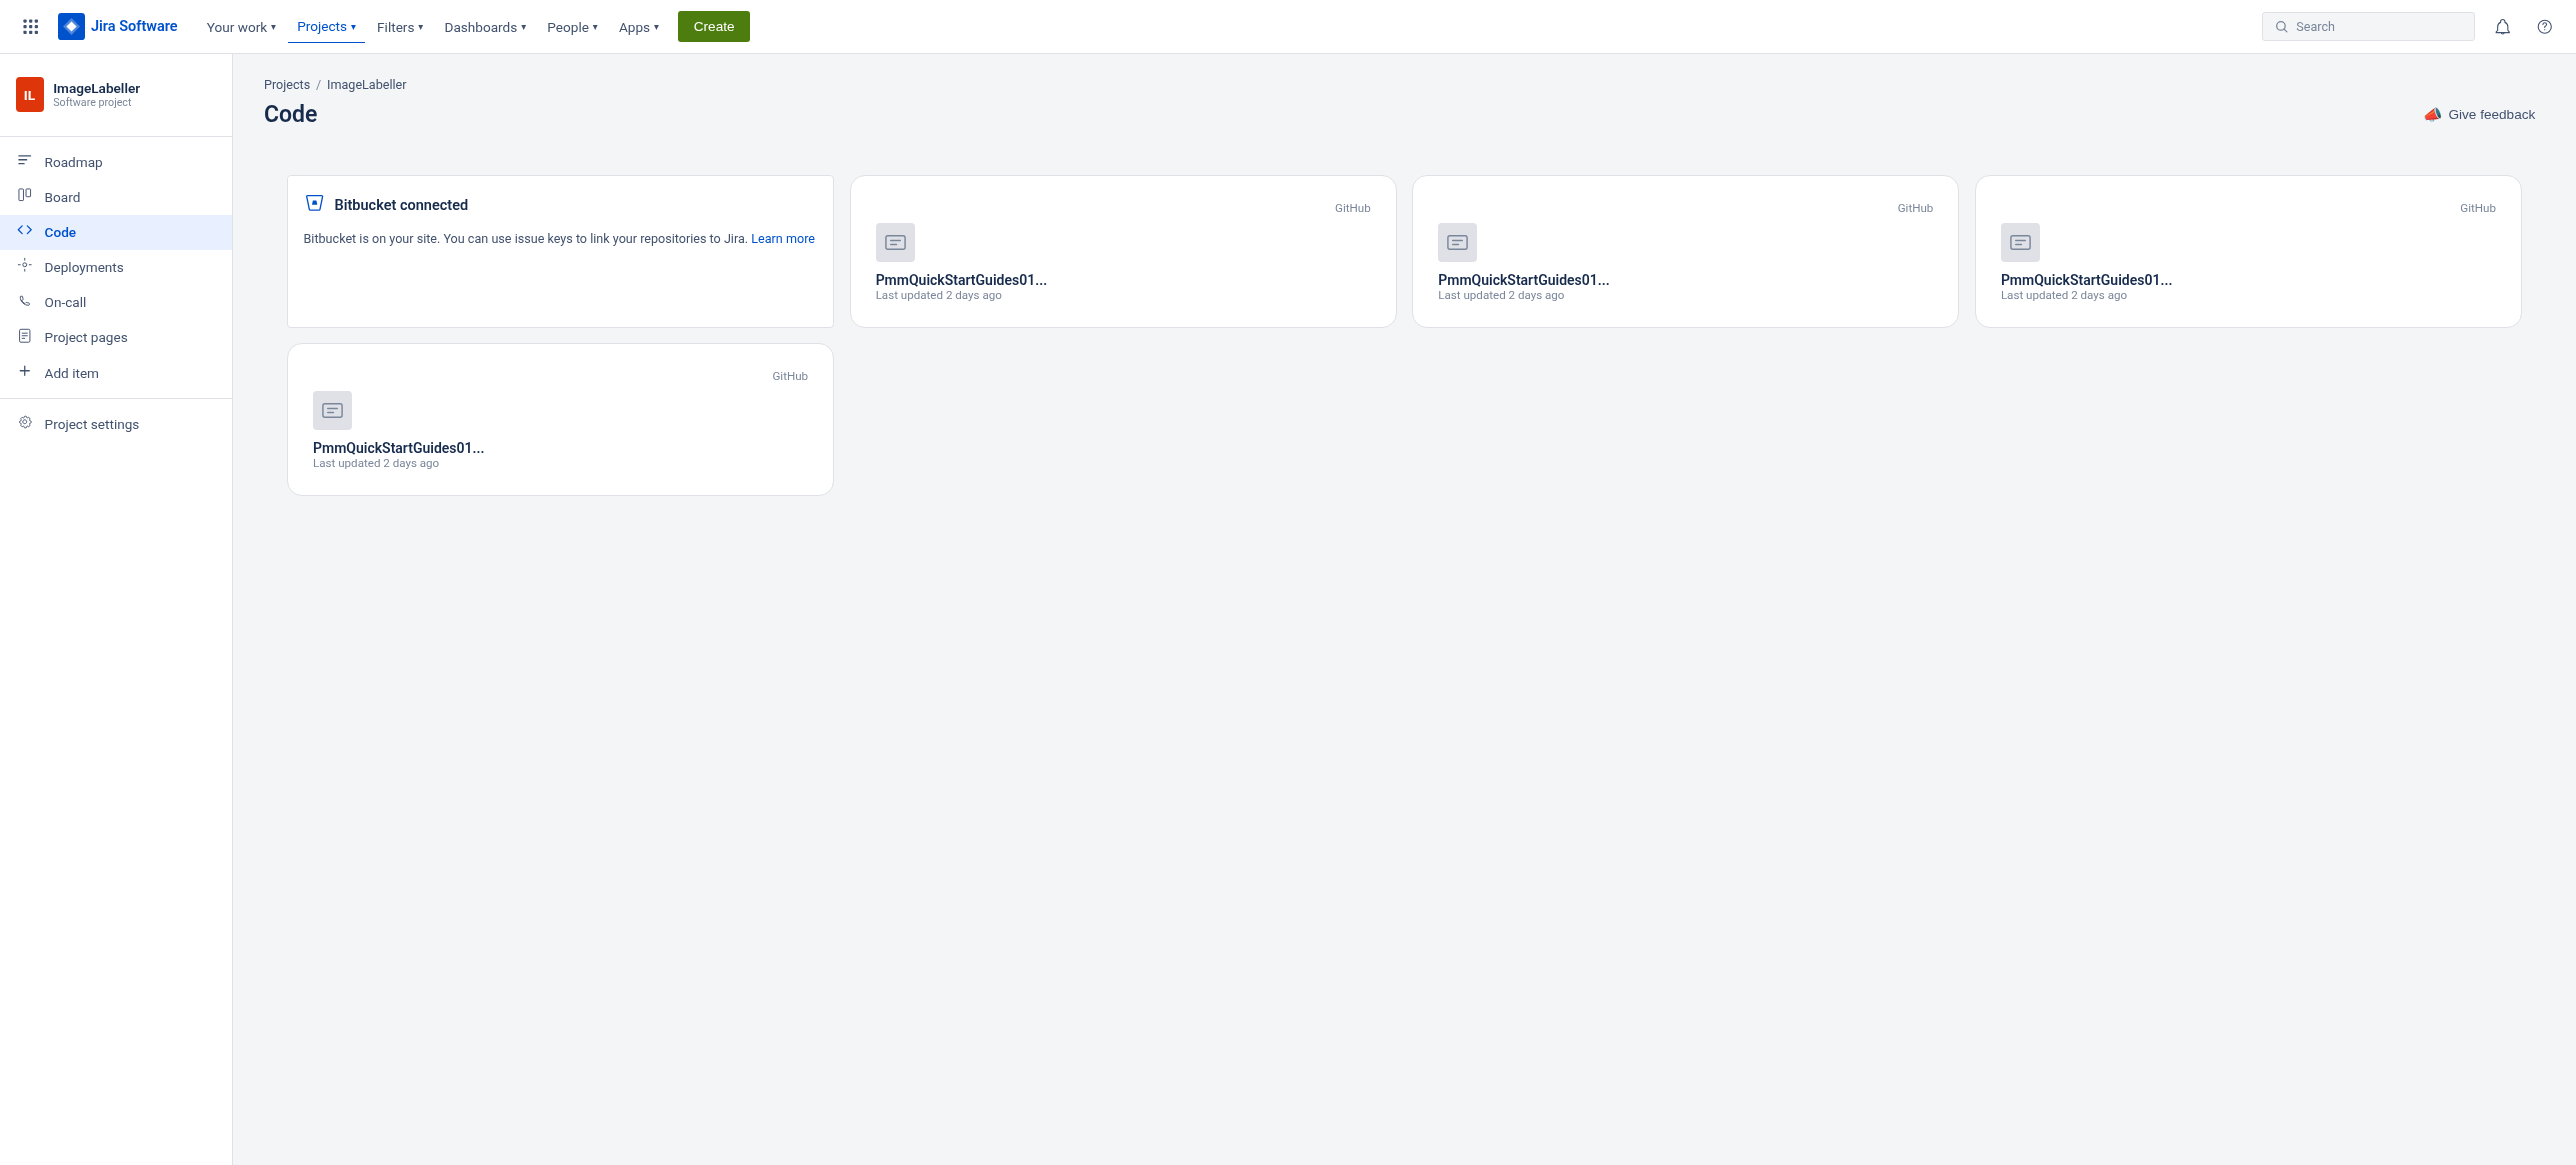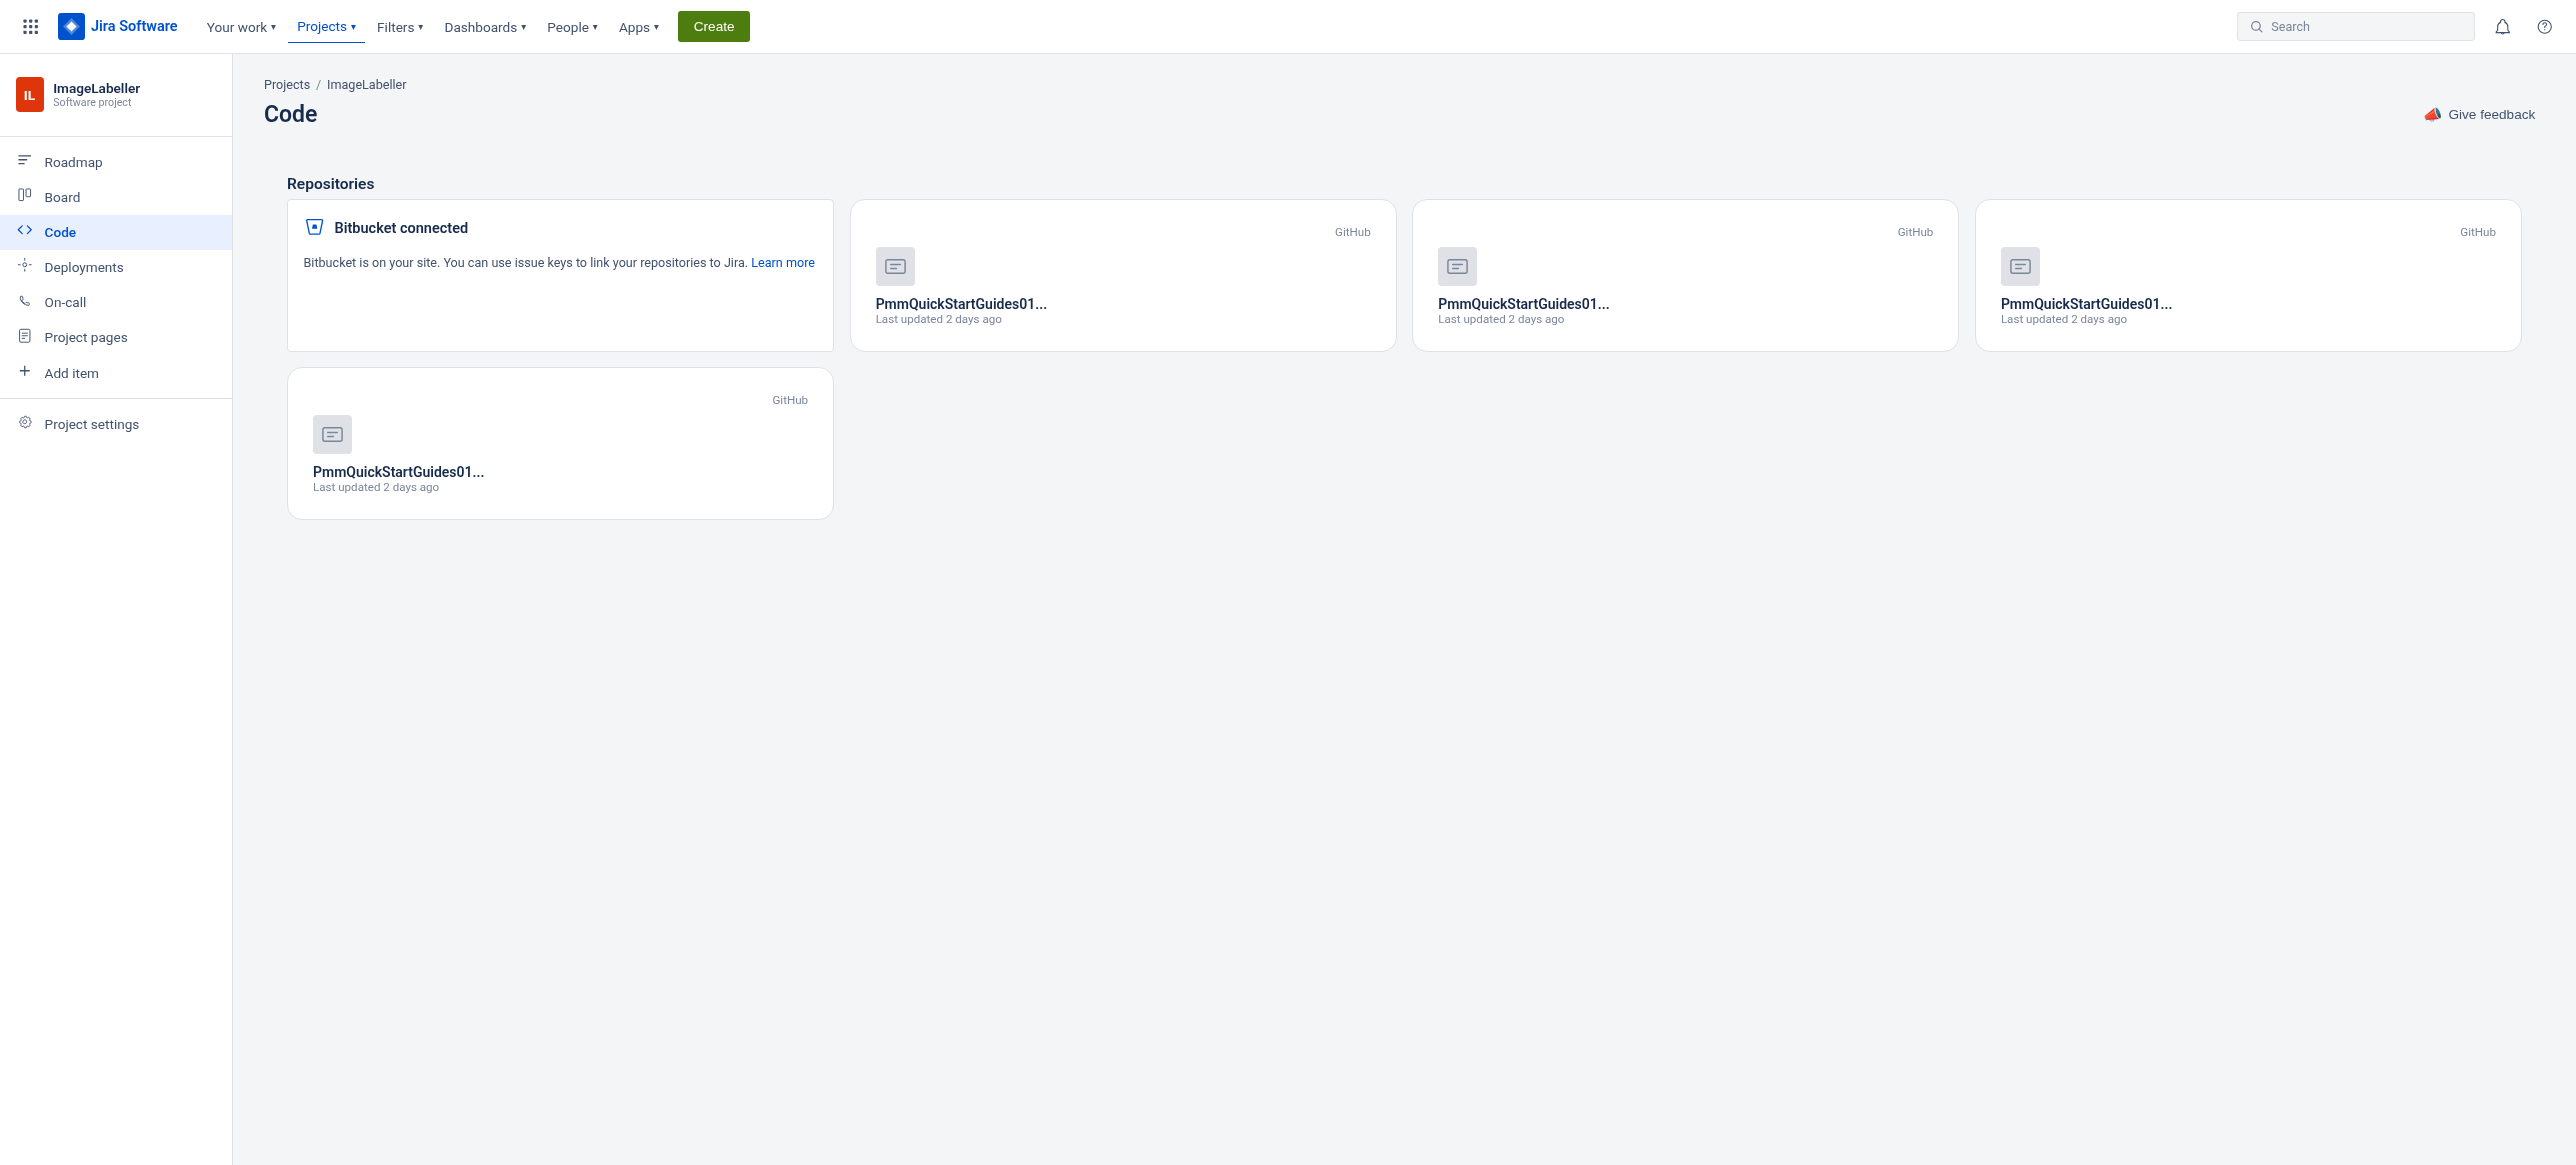--- a/index.html
+++ b/index.html
@@ -24,21 +24,21 @@
     .nav-item.active { color: #0052cc; border-bottom: 1.9px solid #0052cc; border-radius: 0; }
     .nav-item .chevron { font-size: 9.7px; }
     .create-btn {
       background: #4d7c0f; color: #fff; border: none; padding: 7.8px 15.5px;
       border-radius: 2.9px; font-size: 13.6px; font-weight: 500; cursor: pointer; margin-left: 7.8px;
     }
     .topnav-right { display: flex; align-items: center; gap: 11.6px; margin-left: auto; }
     .search-box {
       display: flex; align-items: center; gap: 7.8px;
       border: 1px solid #dfe1e6; border-radius: 2.9px;
-      padding: 5.8px 11.6px; background: #f4f5f7; width: 238px; cursor: text;
+      padding: 5.8px 11.6px; background: #f4f5f7; width: 213px; cursor: text;
     }
     .search-box span { font-size: 12.6px; color: #7a869a; }
     .topnav-icon-btn {
       width: 31px; height: 31px; border-radius: 50%; border: none;
       background: transparent; cursor: pointer; display: flex; align-items: center; justify-content: center;
       color: #42526e; font-size: 15.5px;
     }
 
     
     .layout { display: flex; margin-top: 54px; min-height: calc(100vh - 54px); }
@@ -294,21 +294,20 @@
 
     <div class="page-header">
       <h1 class="page-title">Code</h1>
       <button class="give-feedback-btn">
         <span style="font-size:15.5px;">📣</span>
         <span>Give feedback</span>
       </button>
     </div>
 
     <div class="repos-section">
-      <h2 class="repos-title">Repositories</h2>
 
       <div class="repo-grid">
 
         <div class="repo-card bitbucket-card">
           <div class="bitbucket-header">
             <span class="bitbucket-icon">
               <svg width="21.3" height="21.3" viewBox="0 0 24 24" fill="none">
                 <path d="M3 5C3 4.4 3.4 4 4 4H20C20.6 4 21 4.4 21 5L18 19.5C17.9 20.1 17.4 20.5 16.8 20.5H7.2C6.6 20.5 6.1 20.1 6 19.5L3 5Z" stroke="#0052cc" stroke-width="1.5"></path>
                 <path d="M9 14.5L10 9.5H14L15 14.5H9Z" fill="#0052cc"></path>
               </svg>

